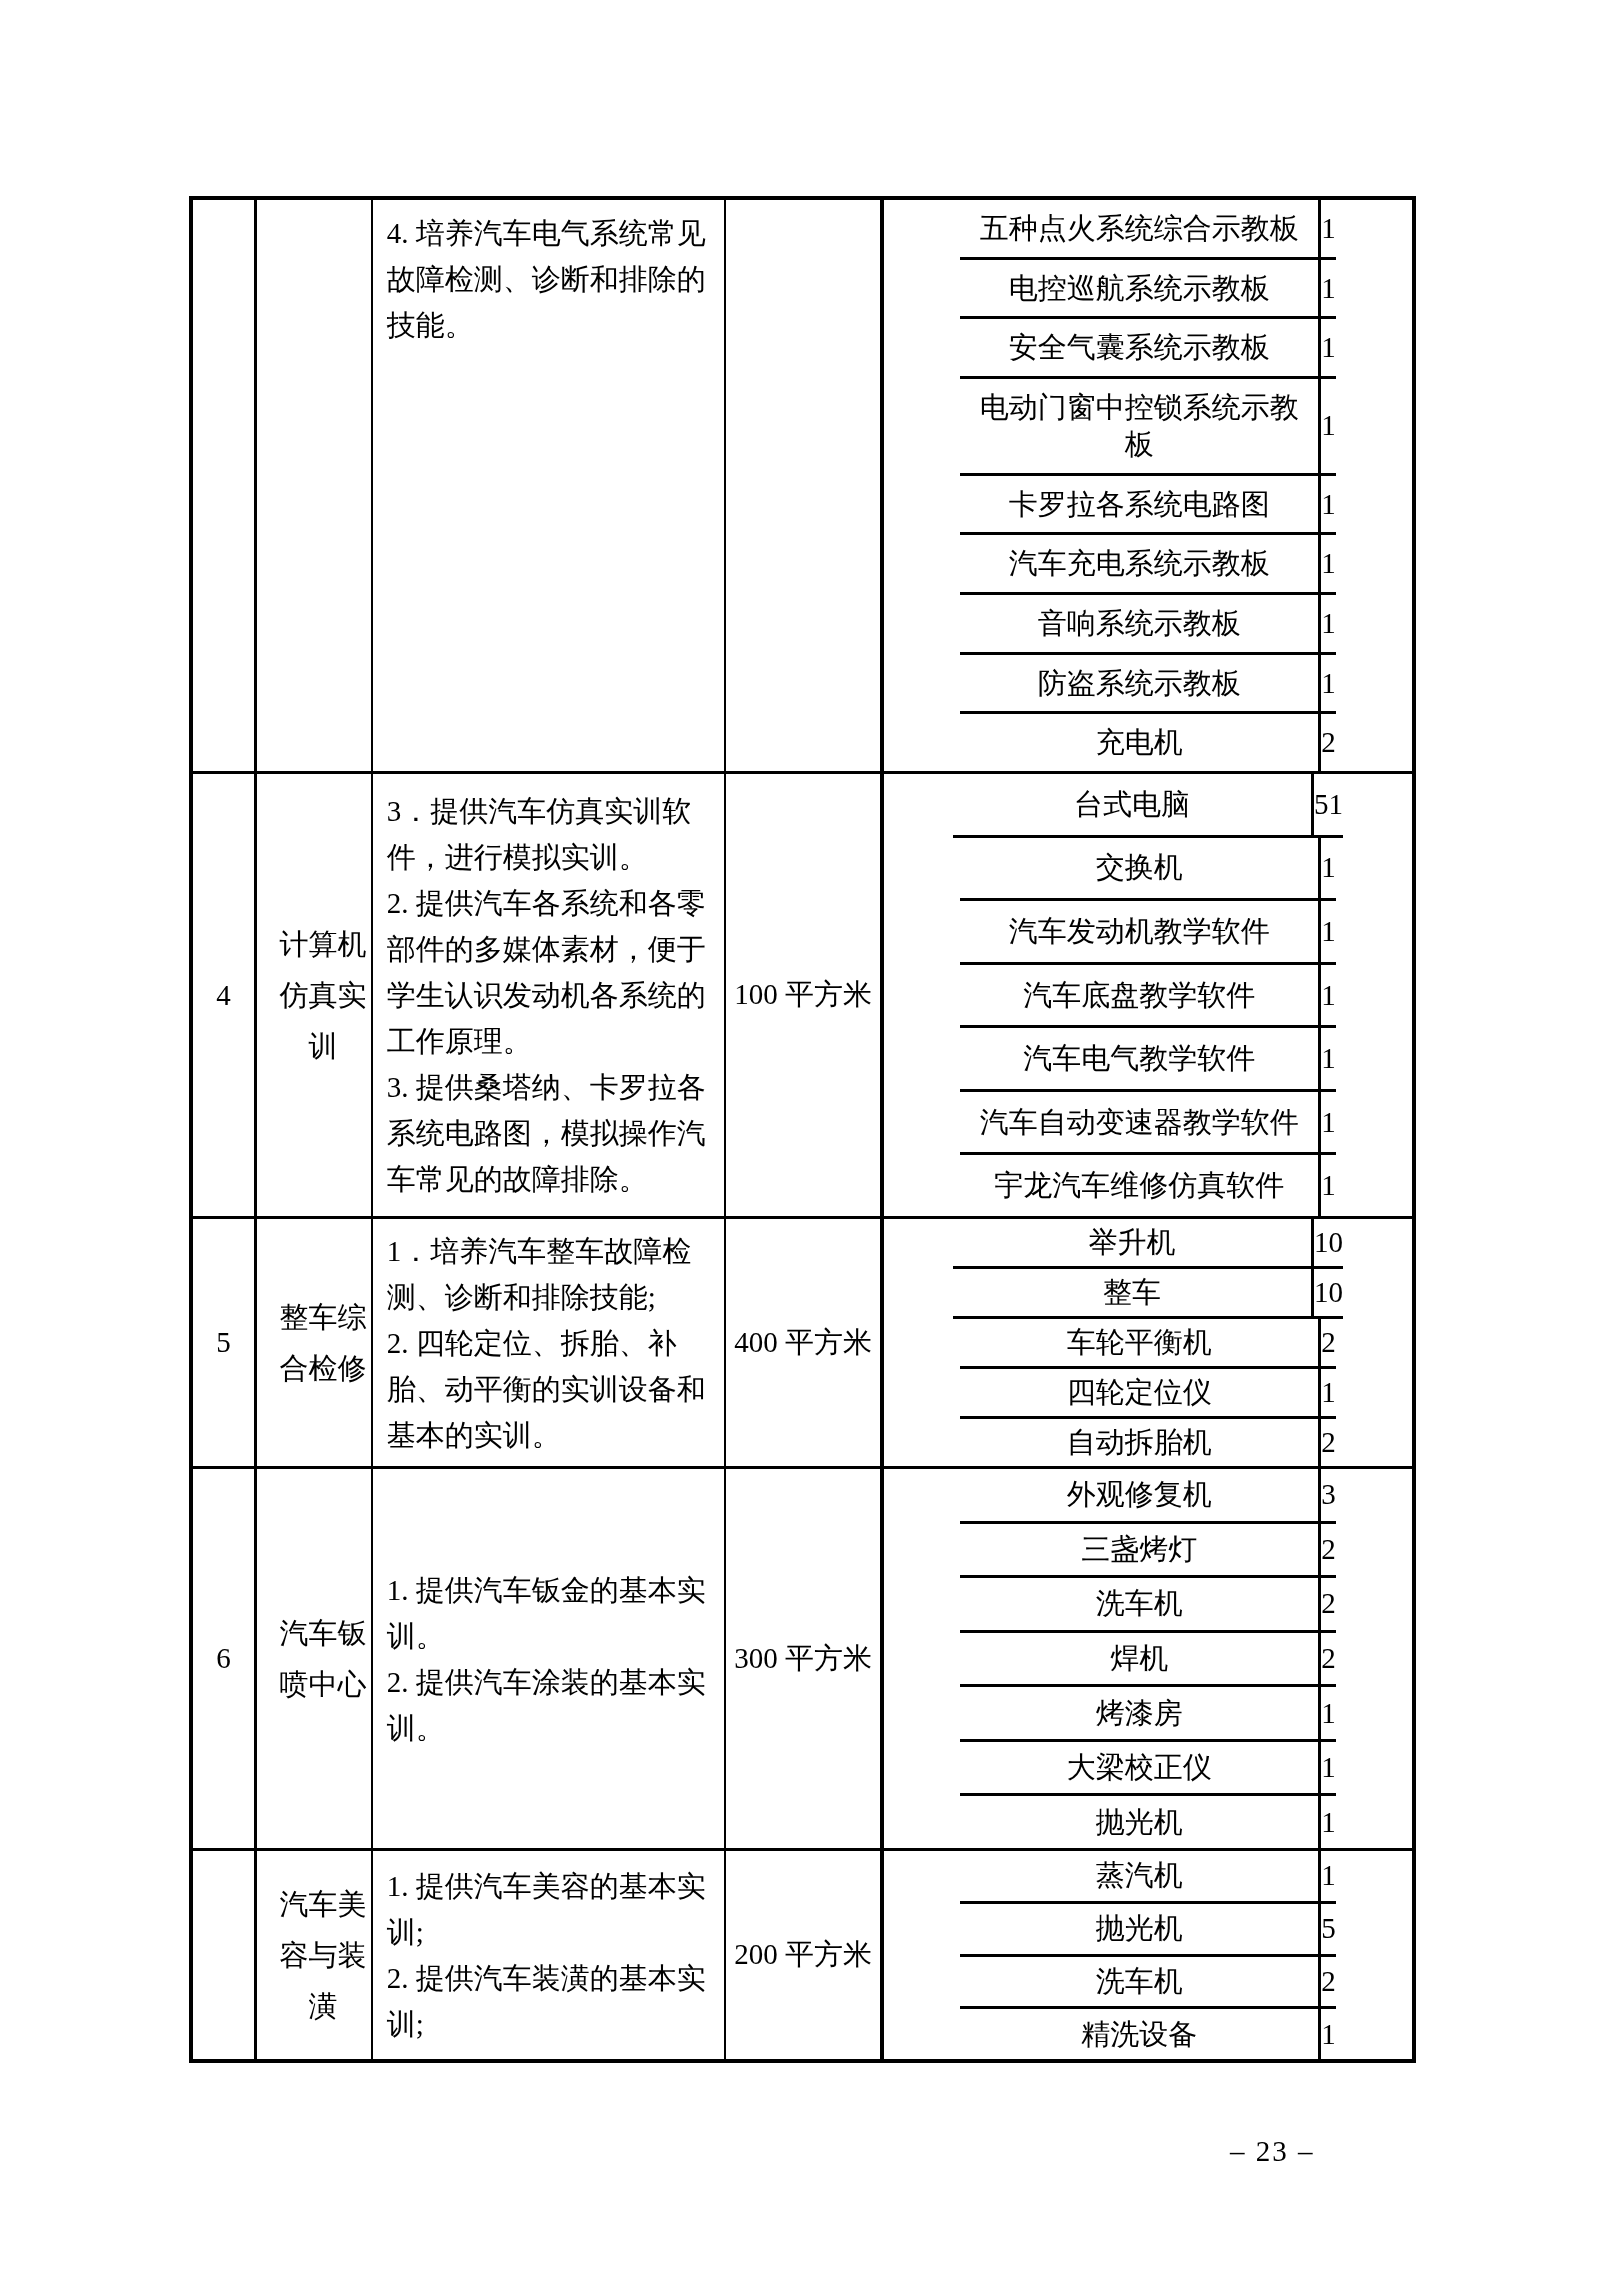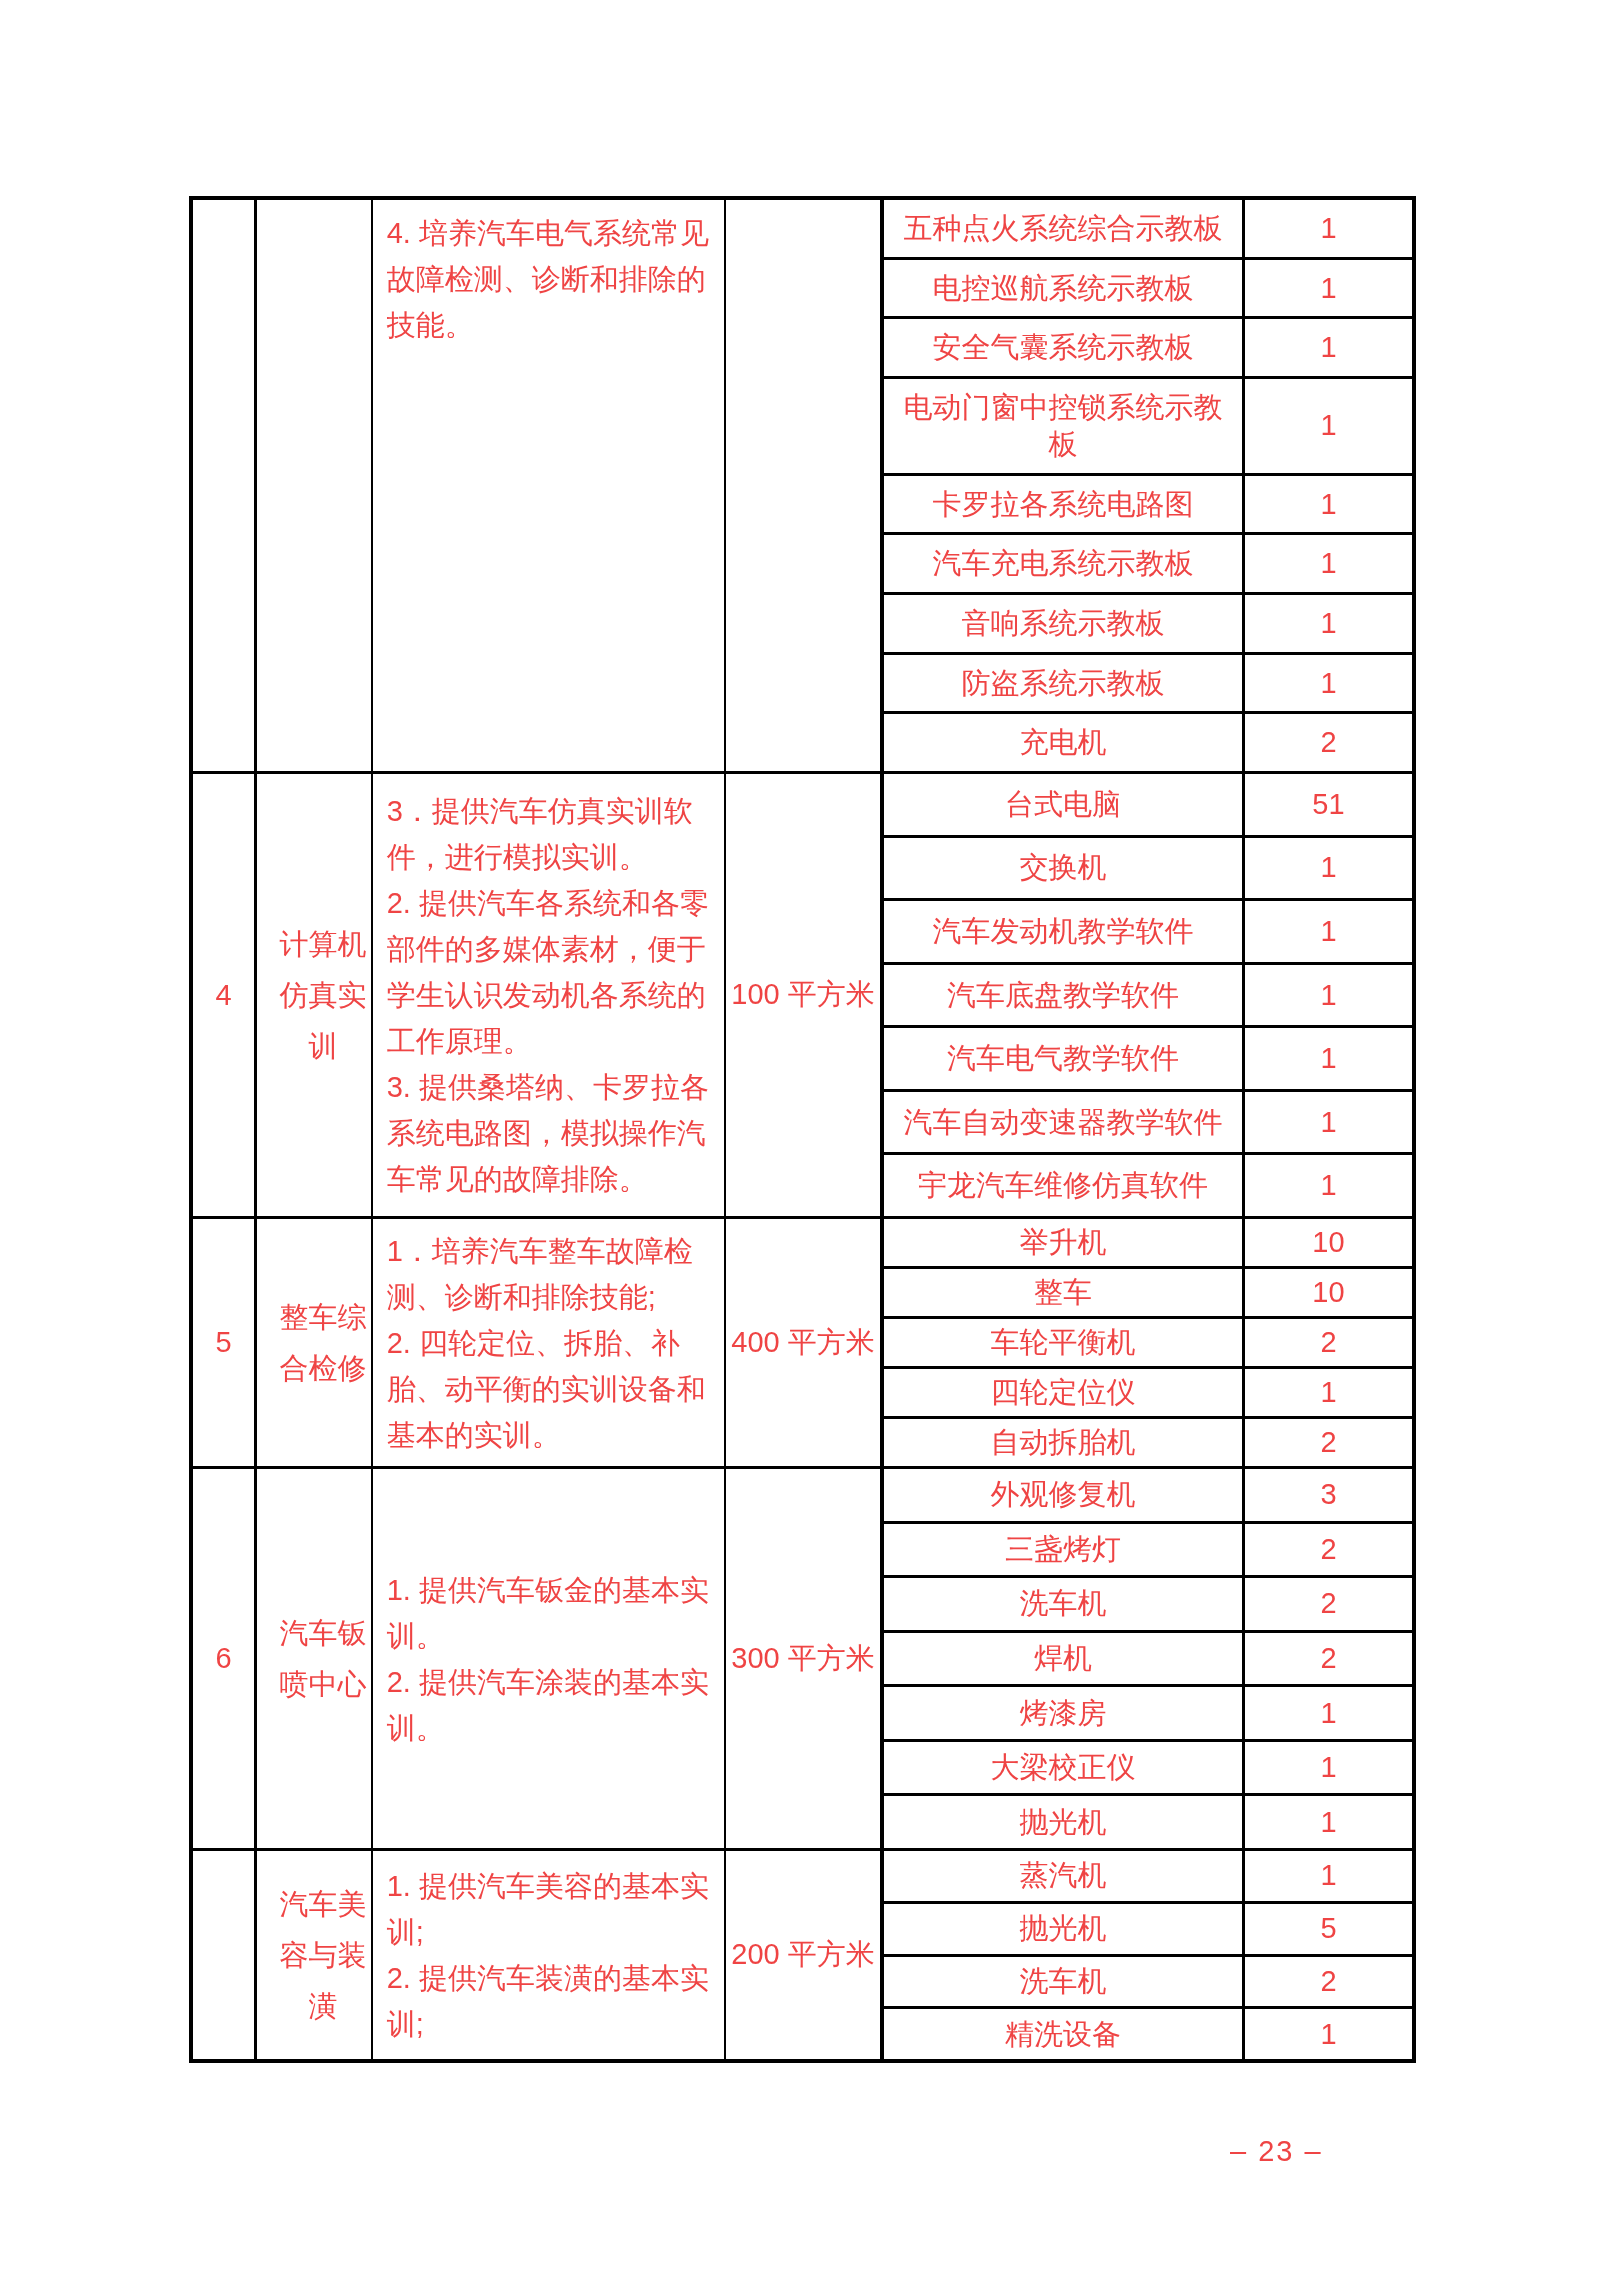--- a/index.html
+++ b/index.html
@@ -1,21 +1,21 @@
 <!DOCTYPE html>
 <html><head>
 <meta charset="utf-8">
 <style>
   html,body{margin:0;padding:0;background:#888;}
   .page{
     position:relative;
     width:1621px;height:2293px;
     background:#ffffff;
-    font-family:Liberation Sans, sans-serif;
-    color:#ef4444;
+    font-family:Liberation Serif, serif;
+    color:#000000;
     overflow:hidden;
   }
   .tbl{
     position:absolute;left:189px;top:196px;
     width:1227px;height:1867px;
     border:4.9px solid #000;
     box-sizing:border-box;
     display:flex;flex-direction:column;
     background:#fff;
   }
@@ -27,21 +27,21 @@
   .sec3{height:382px;}
   .sec4{flex:1;}
   .c{box-sizing:border-box;font-size:29px;}
   .c1{width:64px;border-right:3.9px solid #000;display:flex;align-items:center;justify-content:center;}
   .c2{width:116px;border-right:2.9px solid #000;display:flex;align-items:center;justify-content:flex-end;}
   .nm{width:96px;text-align:center;line-height:51px;}
   .c3{width:353px;border-right:2px solid #000;display:flex;flex-direction:column;justify-content:center;padding:0 11.8px 0 13.7px;}
   .c3.top{justify-content:flex-start;padding-top:9.8px;}
   .dline{line-height:46px;font-size:29px;}
   .c4{width:158px;border-right:4.9px solid #000;display:flex;align-items:center;justify-content:center;white-space:nowrap;}
-  .c5{flex:1;display:flex;flex-direction:column;}
+  .c5{flex:1;display:flex;flex-direction:column;align-items:center;}
   .erow{flex:1 1 auto;display:flex;border-bottom:3.9px solid #000;box-sizing:border-box;}
   .c5 .erow:last-child{border-bottom:none;}
   .ename{
     width:361px;border-right:3.9px solid #000;box-sizing:border-box;
     display:flex;align-items:center;justify-content:center;
     text-align:center;padding:3.9px 9.8px;font-size:29px;line-height:37px;
   }
   .eqty{flex:1;display:flex;align-items:center;justify-content:center;font-size:29px;}
   .pageno{
     position:absolute;left:1230px;top:2135px;width:176px;

